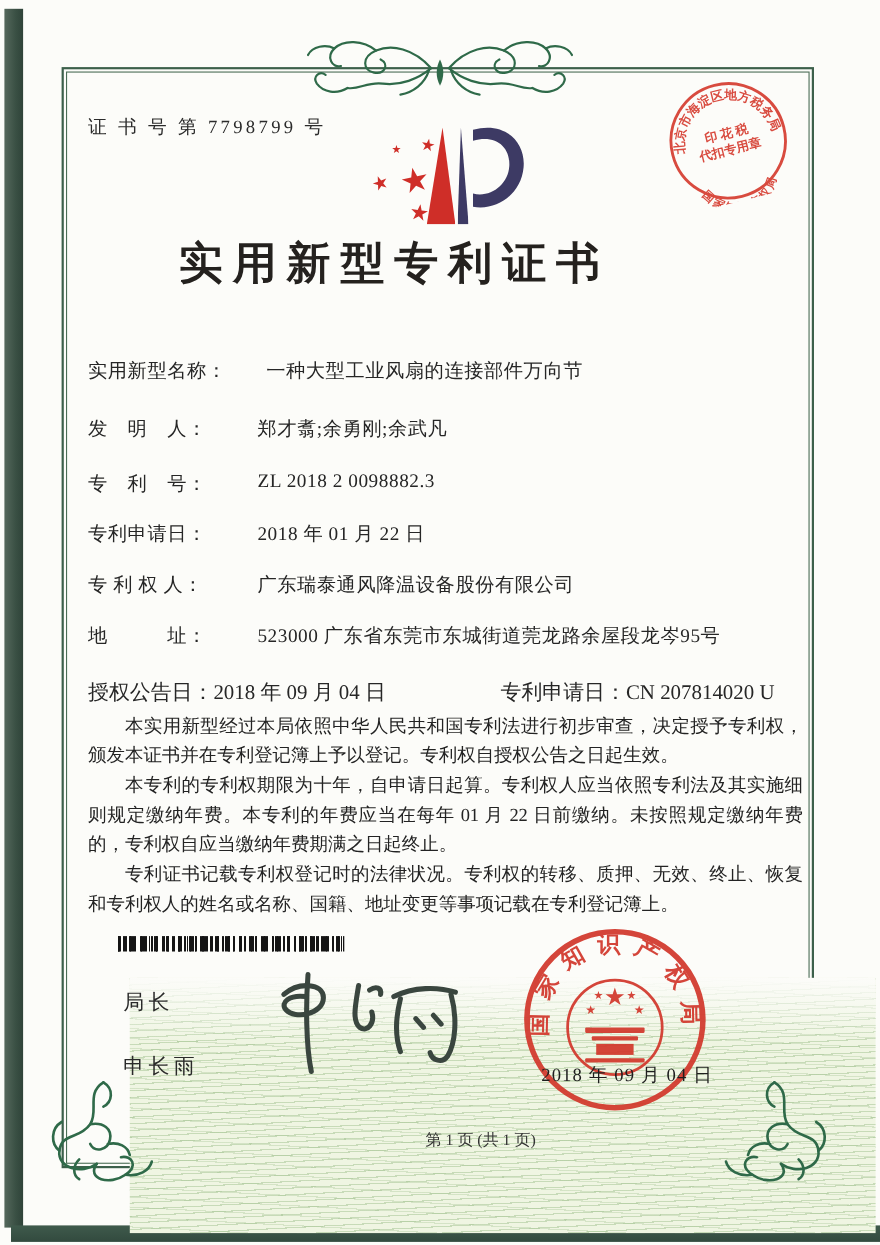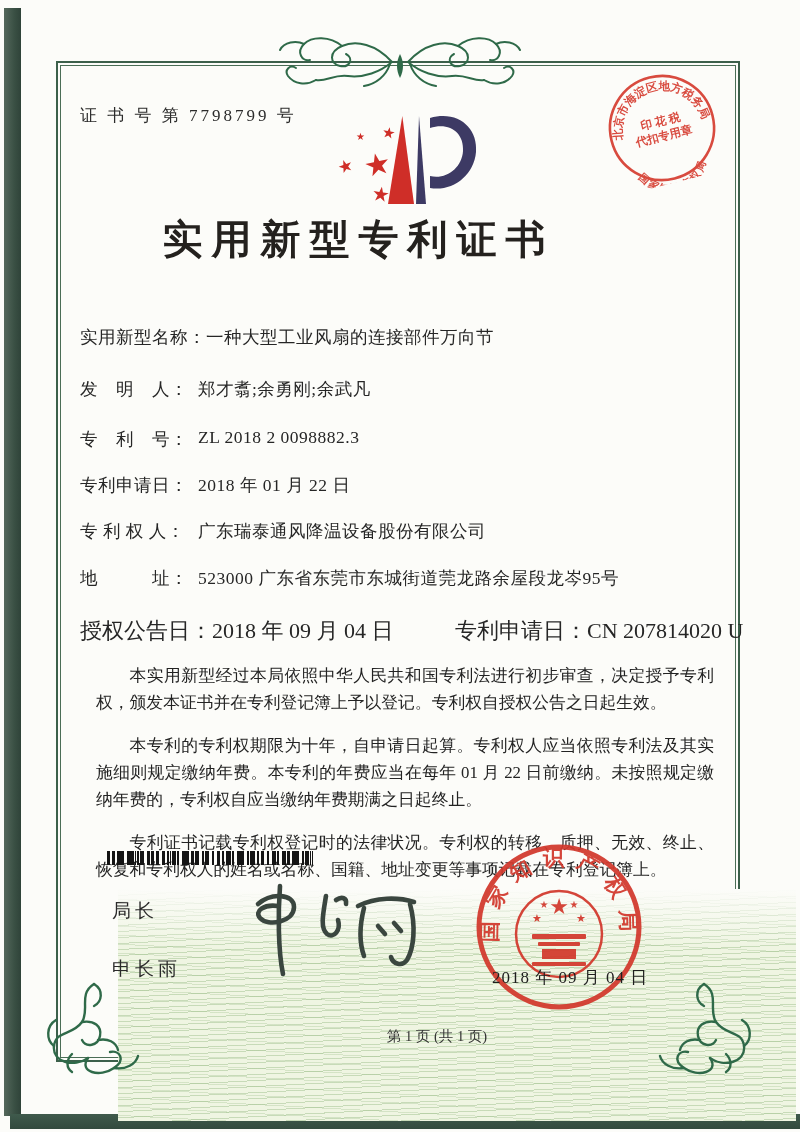--- a/index.html
+++ b/index.html
@@ -34,31 +34,31 @@
     clip-path:polygon(55% 0,0 100%,100% 100%);}
   .wedge-navy{position:absolute;left:86px;top:6px;width:10px;height:88px;background:#3d3a64;
     clip-path:polygon(30% 0,0 100%,100% 100%);}
   .pbowl{position:absolute;left:92px;top:0px;}
 
   .title{position:absolute;left:56px;top:212px;width:605px;text-align:center;
     font-size:40px;font-weight:bold;letter-spacing:9px;color:#24211e;}
 
   
   .fields{position:absolute;left:80px;top:0;width:650px;font-size:17.5px;color:#262626;}
-  .row{position:absolute;left:0;white-space:nowrap;display:flex;}
+  .row{position:absolute;left:0;white-space:nowrap;display:flex;gap:36px;}
   .row .lbl{flex:0 0 118px;letter-spacing:.5px;}
   .row .val{letter-spacing:.5px;}
   .r1{top:325px}.r2{top:377px}.r3{top:427px}.r4{top:473px}.r5{top:519px}.r6{top:566px}
-  .grant{position:absolute;left:80px;top:616px;width:650px;font-size:22px;color:#262626;display:flex;}
+  .grant{position:absolute;left:80px;top:616px;width:650px;font-size:19px;color:#262626;display:flex;}
   .grant .gleft{white-space:nowrap;}
   .grant .gright{position:absolute;left:375px;white-space:nowrap;}
 
   .paras{position:absolute;left:80px;top:646px;width:650px;font-size:16.8px;line-height:27px;
     color:#232323;text-align:justify;}
-  .paras p{margin:16px;text-indent:2em;}
+  .paras p{margin:0;text-indent:2em;}
 
   
   .barcode{position:absolute;left:107px;top:851px;width:206px;height:14px;
     background-image:
       repeating-linear-gradient(90deg,#141414 0 2px,rgba(0,0,0,0) 2px 5px),
       repeating-linear-gradient(90deg,#141414 0 1px,rgba(0,0,0,0) 1px 7px),
       repeating-linear-gradient(90deg,#141414 0 3px,rgba(0,0,0,0) 3px 11px);}
   .signer-title{position:absolute;left:112px;top:898px;font-size:19px;color:#2a2a2a;letter-spacing:4px;}
   .signer-name{position:absolute;left:112px;top:936px;font-size:19px;color:#2a2a2a;letter-spacing:4px;margin-top:20px;}
   .signature{position:absolute;left:228px;top:870px;}

